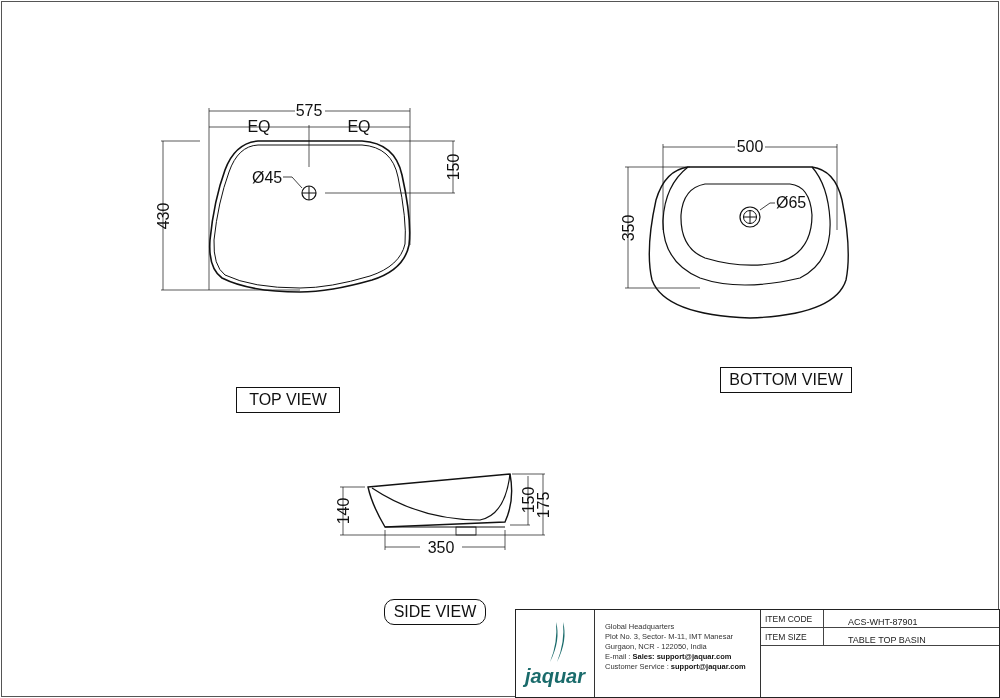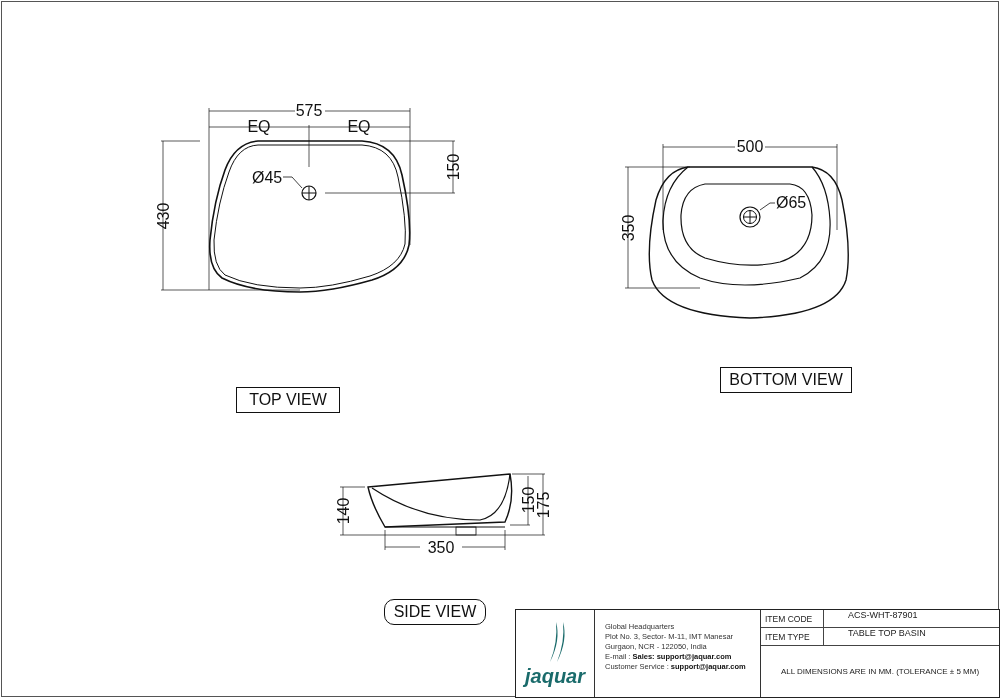--- a/index.html
+++ b/index.html
@@ -7,21 +7,21 @@
   .frame { position:absolute; left:1px; top:1px; width:996px; height:694px; border:1px solid #555; }
   svg.drawing { position:absolute; left:0; top:0; }
   .view-label { position:absolute; border:1.5px solid #111; font-size:16px; color:#111; padding:0 6px; line-height:24px; height:24px; text-align:center; }
   .title-block { position:absolute; left:515px; top:609px; width:483px; height:87px; border:1.5px solid #222; display:flex; background:#fff; }
   .tb-logo { width:78px; border-right:1.5px solid #333; position:relative; }
   .tb-company { width:166px; border-right:1.5px solid #333; padding:4px 0 0 10px; box-sizing:border-box; }
   .tb-company .name { font-size:19px; color:#111; line-height:22px; }
   .tb-company .line { font-size:7.5px; color:#333; line-height:10px; }
   .tb-company .line b { color:#111; }
   .tb-table { flex:1; display:flex; flex-direction:column; }
-  .tb-row { display:flex; border-bottom:1px solid #444; height:17px; align-items:flex-start; font-size:8.5px; color:#222; }
+  .tb-row { display:flex; border-bottom:1px solid #444; height:17px; align-items:flex-end; font-size:8.5px; color:#222; }
   .tb-row .k { width:58px; padding-left:4px; border-right:1px solid #444; height:100%; display:flex; align-items:center; }
   .tb-row .v { padding-left:24px; font-size:9px; }
   .tb-foot { flex:1; display:flex; align-items:center; justify-content:center; font-size:8px; color:#222; }
 </style>
 </head>
 <body>
 
 <div class="frame"></div>
 
 <svg class="drawing" width="1000" height="698" viewBox="0 0 1000 698" font-family="Liberation Sans, sans-serif" fill="none" stroke="#111">
@@ -128,18 +128,17 @@
     <div class="line">Gurgaon, NCR - 122050, India</div>
     <div class="line"><span>E-mail : </span><b>Sales: support@jaquar.com</b></div>
     <div class="line"><span>Customer Service : </span><b>support@jaquar.com</b></div>
   </div>
   <div class="tb-table">
     <div class="tb-row">
       <div class="k">ITEM  CODE</div>
       <div class="v">ACS-WHT-87901</div>
     </div>
     <div class="tb-row">
-      <div class="k">ITEM  TYPE</div>
+      <div class="k">ITEM  SIZE</div>
       <div class="v">TABLE TOP BASIN</div>
     </div>
-    <div class="tb-foot">ALL DIMENSIONS ARE IN MM. (TOLERANCE ± 5 MM)</div>
   </div>
 </div>
 
 </body></html>

